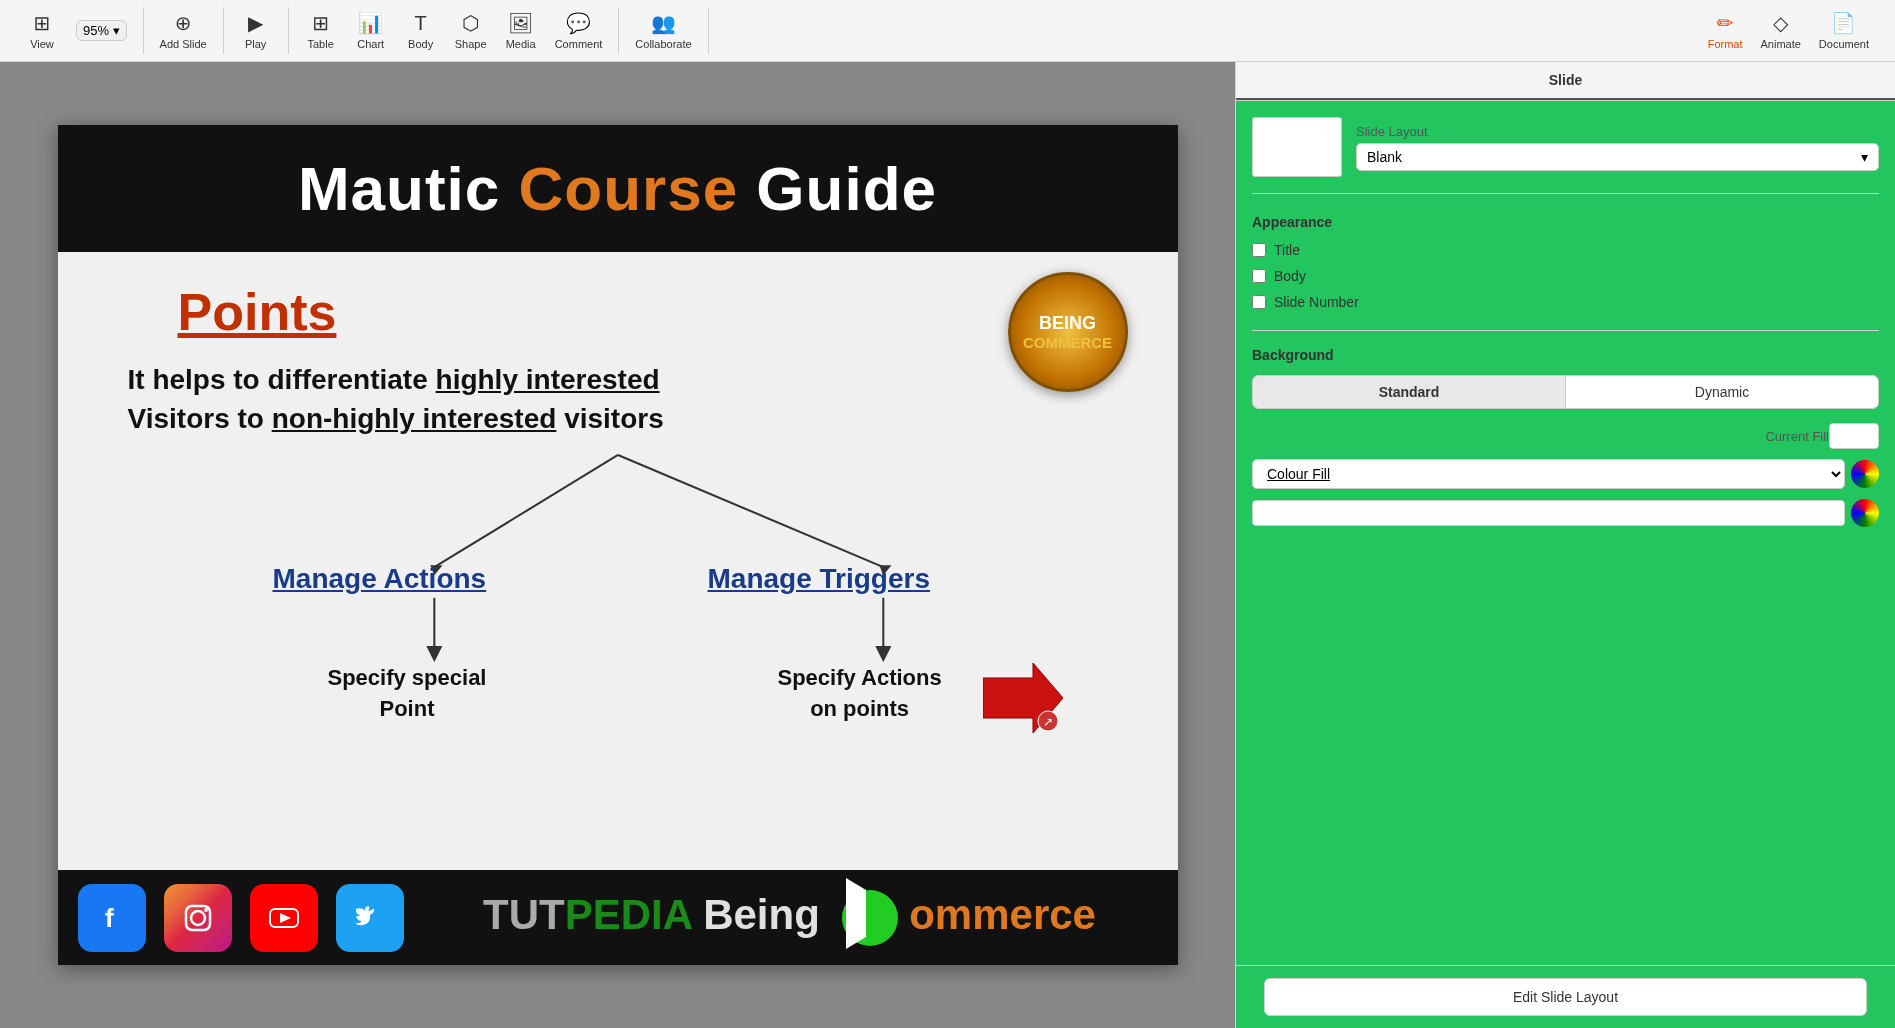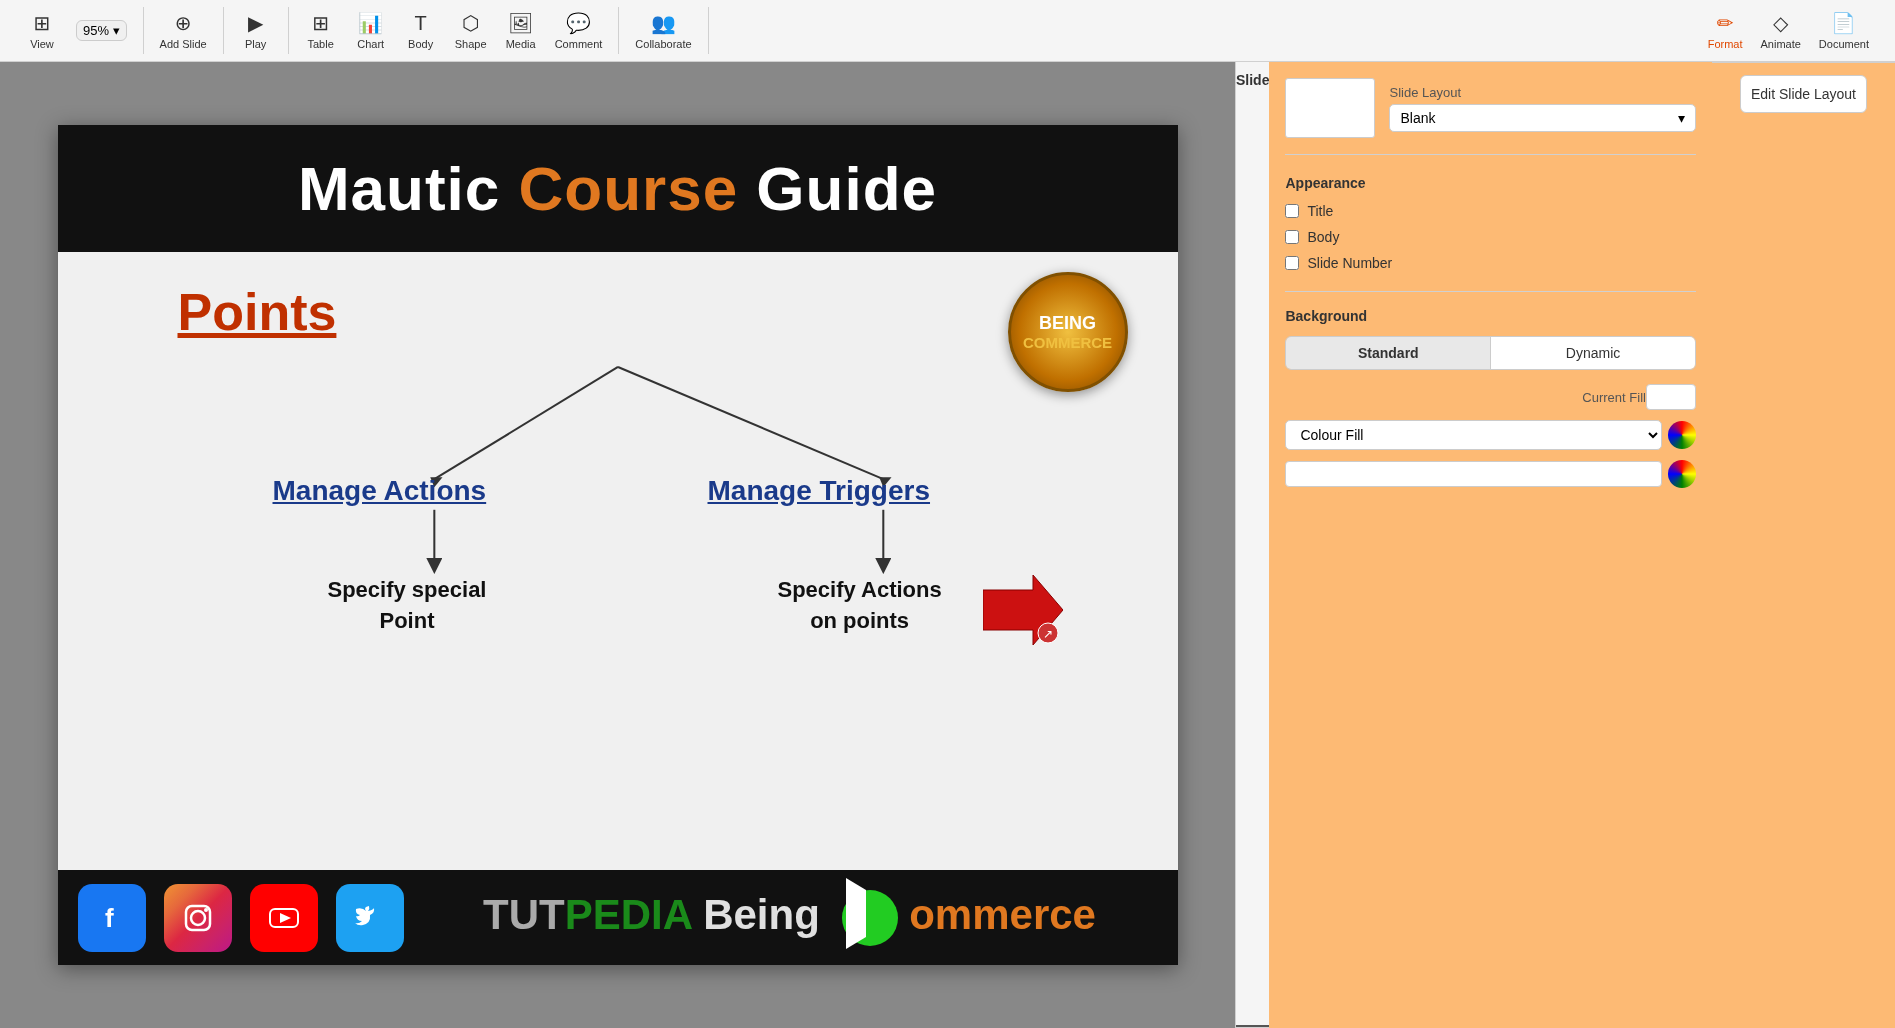--- a/index.html
+++ b/index.html
@@ -233,24 +233,24 @@
       content: '';
       border-left: 20px solid white;
       border-top: 12px solid transparent;
       border-bottom: 12px solid transparent;
       margin-left: 4px;
     }
 
     
     .right-panel {
       width: 660px;
-      background: #fdba74;
+      background: #22c55e;
       border-left: 1px solid #d0d0d0;
       display: flex;
-      flex-direction: row;
+      flex-direction: column;
       flex-shrink: 0;
     }
 
     .right-panel-tabs {
       display: flex;
       border-bottom: 1px solid #d0d0d0;
       background: #f5f5f5;
     }
     .right-panel-tab {
       flex: 1;
@@ -358,20 +358,21 @@
       background: white;
       border: 1px solid #ccc;
       border-radius: 4px;
     }
 
     .colour-fill-row {
       display: flex;
       align-items: center;
       justify-content: space-between;
       margin-bottom: 10px;
+      text-decoration: underline;
     }
     .colour-fill-select {
       flex: 1;
       font-size: 14px;
       border: 1px solid #ccc;
       border-radius: 5px;
       padding: 5px 10px;
       background: white;
       cursor: pointer;
     }
@@ -524,20 +525,24 @@
 
       <div class="slide-body">
 
         <div class="being-commerce-logo">
           <span class="text1">BEING</span>
           <span class="text2">COMMERCE</span>
         </div>
 
         <div class="points-title">Points</div>
 
+        <div class="slide-body-text">
+          <span>It helps to differentiate </span><span class="underline">highly interested</span><br>
+          <span>Visitors to </span><span class="underline">non-highly interested</span><span> visitors</span>
+        </div>
 
         <div class="flowchart">
           <svg viewBox="0 0 980 300" xmlns="http://www.w3.org/2000/svg">
 
             <line x1="490" y1="0" x2="310" y2="110" stroke="#333" stroke-width="2"></line>
             <line x1="490" y1="0" x2="750" y2="110" stroke="#333" stroke-width="2"></line>
 
             <line x1="310" y1="140" x2="310" y2="195" stroke="#333" stroke-width="2" marker-end="url(#arrow)"></line>
 
             <line x1="750" y1="140" x2="750" y2="195" stroke="#333" stroke-width="2" marker-end="url(#arrow)"></line>

